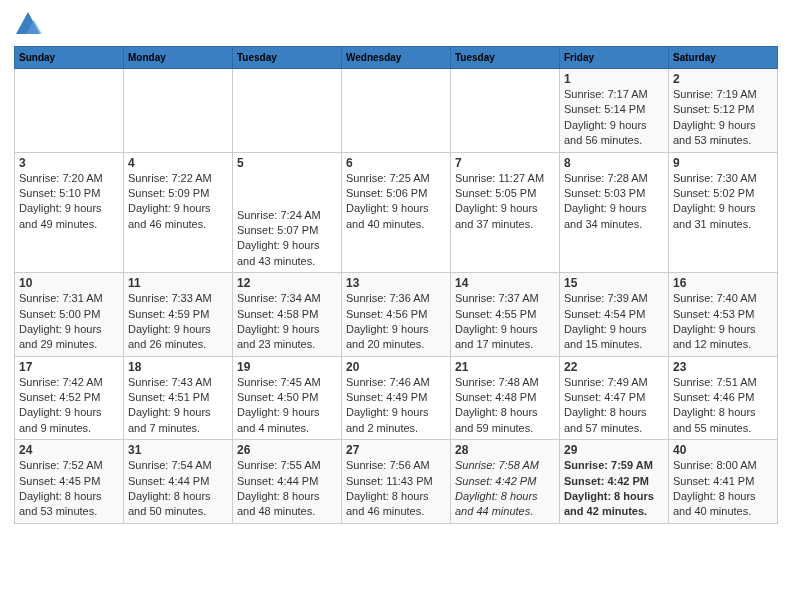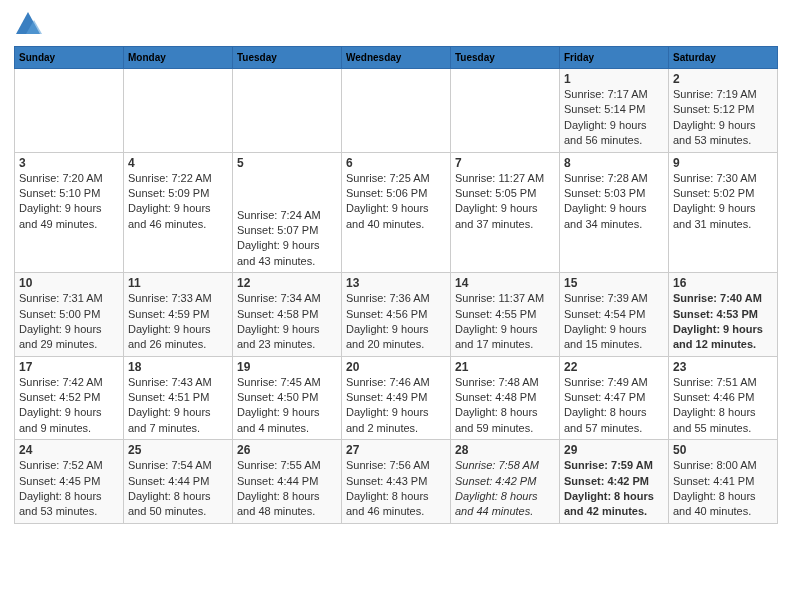--- a/index.html
+++ b/index.html
@@ -216,33 +216,33 @@
 Daylight: 9 hours and 23 minutes.</div>
           </td>
           <td>
             <span class="day-number">13</span>
             <div class="day-info" style="white-space: pre-line;">Sunrise: 7:36 AM
 Sunset: 4:56 PM
 Daylight: 9 hours and 20 minutes.</div>
           </td>
           <td>
             <span class="day-number">14</span>
-            <div class="day-info" style="white-space: pre-line;">Sunrise: 11:37 AM
+            <div class="day-info" style="white-space: pre-line;">Sunrise: 7:37 AM
 Sunset: 4:55 PM
 Daylight: 9 hours and 17 minutes.</div>
           </td>
           <td>
             <span class="day-number">15</span>
             <div class="day-info" style="white-space: pre-line;">Sunrise: 7:39 AM
 Sunset: 4:54 PM
 Daylight: 9 hours and 15 minutes.</div>
           </td>
           <td>
             <span class="day-number">16</span>
-            <div class="day-info" style="white-space: pre-line; font-weight: bold;">Sunrise: 7:40 AM
+            <div class="day-info" style="white-space: pre-line;">Sunrise: 7:40 AM
 Sunset: 4:53 PM
 Daylight: 9 hours and 12 minutes.</div>
           </td>
         </tr>
         <tr>
           <td>
             <span class="day-number">17</span>
             <div class="day-info" style="white-space: pre-line;">Sunrise: 7:42 AM
 Sunset: 4:52 PM
 Daylight: 9 hours and 9 minutes.</div>
@@ -285,51 +285,51 @@
           </td>
         </tr>
         <tr>
           <td>
             <span class="day-number">24</span>
             <div class="day-info" style="white-space: pre-line;">Sunrise: 7:52 AM
 Sunset: 4:45 PM
 Daylight: 8 hours and 53 minutes.</div>
           </td>
           <td>
-            <span class="day-number">25</span>
+            <span class="day-number">31</span>
             <div class="day-info" style="white-space: pre-line;">Sunrise: 7:54 AM
 Sunset: 4:44 PM
 Daylight: 8 hours and 50 minutes.</div>
           </td>
           <td>
             <span class="day-number">26</span>
             <div class="day-info" style="white-space: pre-line;">Sunrise: 7:55 AM
 Sunset: 4:44 PM
 Daylight: 8 hours and 48 minutes.</div>
           </td>
           <td>
             <span class="day-number">27</span>
             <div class="day-info" style="white-space: pre-line;">Sunrise: 7:56 AM
-Sunset: 4:43 PM
+Sunset: 11:43 PM
 Daylight: 8 hours and 46 minutes.</div>
           </td>
           <td>
             <span class="day-number">28</span>
             <div class="day-info" style="white-space: pre-line; font-style: italic;">Sunrise: 7:58 AM
 Sunset: 4:42 PM
 Daylight: 8 hours and 44 minutes.</div>
           </td>
           <td>
             <span class="day-number">29</span>
             <div class="day-info" style="white-space: pre-line; font-weight: bold;">Sunrise: 7:59 AM
 Sunset: 4:42 PM
 Daylight: 8 hours and 42 minutes.</div>
           </td>
           <td>
-            <span class="day-number">50</span>
+            <span class="day-number">40</span>
             <div class="day-info" style="white-space: pre-line;">Sunrise: 8:00 AM
 Sunset: 4:41 PM
 Daylight: 8 hours and 40 minutes.</div>
           </td>
         </tr>
       </tbody>
   </table>
 </div>
 
 </body></html>

